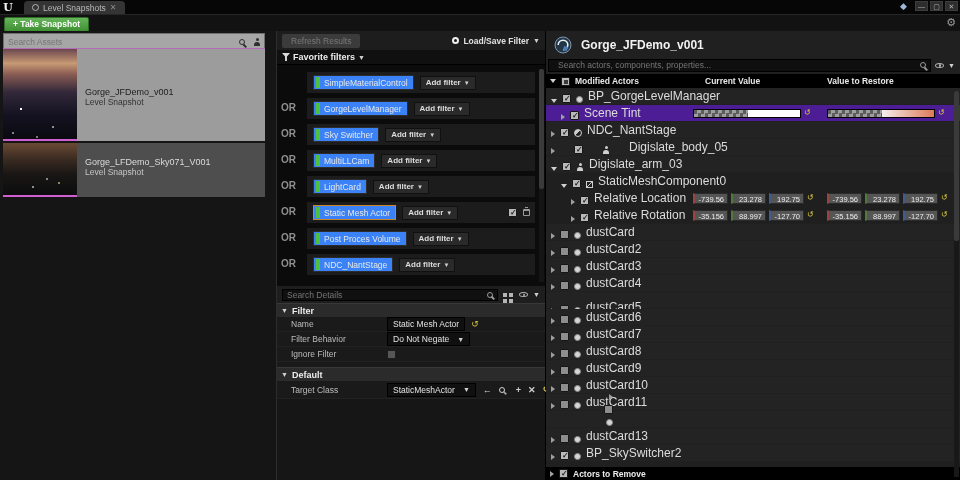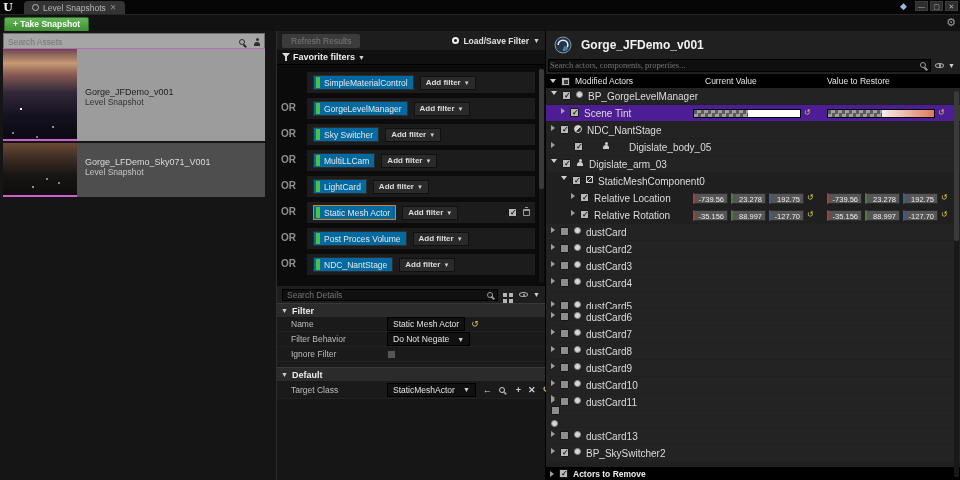--- a/index.html
+++ b/index.html
@@ -56,21 +56,21 @@
   .mid-top { height:19px; background:#1d1d1d; display:flex; align-items:center; padding:0 5px; }
   .btn-refresh { background:#3b3b3b; color:#7a7a7a; font-size:8.5px; padding:2px 9px; border-radius:2px; }
   .loadsave { margin-left:auto; display:flex; align-items:center; gap:4px; color:#e0e0e0; font-weight:bold; font-size:8.5px; }
   .i-ring { width:7px; height:7px; border:2px solid #eee; border-radius:50%; }
   .fav-row { height:15px; background:#101010; border-bottom:1px solid #000; display:flex; align-items:center; gap:3px; padding-left:5px; color:#ececec; font-weight:bold; font-size:9px; }
   .i-funnel { width:8px; height:8px; background:#d9d9d9; clip-path:polygon(0 0,100% 0,62% 45%,62% 100%,38% 100%,38% 45%); }
   .caret { font-size:7px; color:#cfcfcf; }
   .filter-list { position:relative; height:221px; background:#0b0b0b; padding:7px 10px 0 30px; overflow:hidden; }
   .filter-row { position:relative; background:#1c1c1c; height:21px; margin-bottom:5px; display:flex; align-items:center; padding-left:6px; }
   .or { position:absolute; left:-26px; top:4px; font-weight:bold; font-size:10px; color:#8f8f8f; }
-  .chip { display:inline-flex; align-items:center; background:#0369a1; border:1px solid #2c2c2c; height:15px; padding-right:5px; }
+  .chip { display:inline-flex; align-items:center; background:#3b82f6; border:1px solid #2c2c2c; height:15px; padding-right:5px; }
   .chip.sel { border:1px solid #c8862c; }
   .chip-bar { width:4px; height:11px; background:#4fbf3f; margin:0 4px 0 2px; }
   .chip-name { font-size:8.5px; color:#e8e8e8; }
   .addfilter { margin-left:6px; display:inline-flex; align-items:center; gap:3px; background:#2a2a2a; border:1px solid #101010; height:14px; padding:0 5px; font-weight:bold; font-size:8px; color:#dcdcdc; }
   .row-tools { position:absolute; right:5px; display:flex; align-items:center; gap:6px; }
   .i-trash { width:7px; height:7px; border:1px solid #9a9a9a; border-top-width:2px; border-radius:1px; position:relative; }
   .i-trash::before { content:""; position:absolute; left:1px; top:-4px; width:3px; height:1px; background:#9a9a9a; }
   .mid-scroll { position:absolute; right:1px; top:4px; width:5px; height:213px; background:#151515; }
   .mid-scroll-thumb { width:5px; height:120px; background:#3a3a3a; border-radius:2px; }
   .search-details { height:17px; background:#1e1e1e; display:flex; align-items:center; gap:5px; padding:0 5px; }
@@ -94,27 +94,27 @@
   .i-reset { color:#d9c83f; font-size:9px; line-height:1; }
   .dcb { width:9px; height:9px; background:#565656; border:1px solid #1c1c1c; border-radius:1px; }
   .pick-icons { display:flex; align-items:center; gap:7px; margin-left:7px; color:#d0d0d0; font-size:9px; font-weight:bold; }
 
   
   .panel-right { position:absolute; left:546px; top:31px; width:414px; height:449px; background:#202020; }
   .r-title { height:27px; display:flex; align-items:center; gap:9px; padding-left:8px; }
   .r-title-text { font-weight:bold; font-size:12px; color:#f2f2f2; }
   .r-search { margin:0 2px 2px 2px; height:14px; display:flex; align-items:center; gap:4px; }
   .rs-field { flex:1; height:13px; background:#0f0f0f; border:1px solid #000; display:flex; align-items:center; }
-  .rs-field input { flex:1; background:transparent; border:none; outline:none; color:#6f6f6f; font-size:8.5px; padding:0 1px; font-family:Liberation Serif, serif; }
-  .r-header { height:14px; background:#000; display:flex; align-items:center; font-weight:normal; font-size:8.5px; color:#e8e8e8; position:relative;text-align:center; }
+  .rs-field input { flex:1; background:transparent; border:none; outline:none; color:#6f6f6f; font-size:8.5px; padding:0 9px; font-family:Liberation Sans, sans-serif; }
+  .r-header { height:14px; background:#000; display:flex; align-items:center; font-weight:bold; font-size:8.5px; color:#e8e8e8; position:relative;text-align:center; }
   .rh-name { display:flex; align-items:center; gap:5px; padding-left:4px; }
   .col-cur { position:absolute; left:159px; } .col-res { position:absolute; left:281px; }
   .rows { position:relative; }
   .rrow { height:16px; margin-bottom:1px; background:#232323; display:flex; align-items:center; position:relative; }
-  .rrow .name { display:flex; align-items:flex-start; gap:5px; font-size:10px; color:#dcdcdc; }
+  .rrow .name { display:flex; align-items:flex-end; gap:5px; font-size:12px; color:#dcdcdc; }
   .exp { width:0; height:0; border-left:4px solid #9f9f9f; border-top:3px solid transparent; border-bottom:3px solid transparent; flex:none; }
   .exp.open { border-left:3px solid transparent; border-right:3px solid transparent; border-top:4px solid #cfcfcf; border-bottom:none; }
   .cb { width:9px; height:9px; border:1px solid #161616; background:#b9b9b9; border-radius:1px; position:relative; flex:none; }
   .cb.checked::after { content:"✓"; position:absolute; left:1px; top:-1px; font-size:8px; color:#1d1d1d; font-weight:bold; }
   .cb.unchecked { background:#8d8d8d; }
   .cb.mixed::after { content:""; position:absolute; left:2px; top:2px; width:4px; height:4px; background:#3a3a3a; }
   .i-circle { width:7px; height:7px; background:#d5d5d5; border:1px solid #8a8a8a; border-radius:50%; flex:none; }
   .i-stage { width:8px; height:8px; border:1px solid #cfcfcf; border-radius:50%; background:linear-gradient(135deg,#cfcfcf 50%,transparent 50%); flex:none; }
   .i-mesh { width:7px; height:7px; border:1px solid #cfcfcf; background:linear-gradient(135deg,transparent 45%,#cfcfcf 45%,#cfcfcf 55%,transparent 55%); flex:none; }
   .cell-cur { position:absolute; left:147px; display:flex; align-items:center; gap:3px; }

